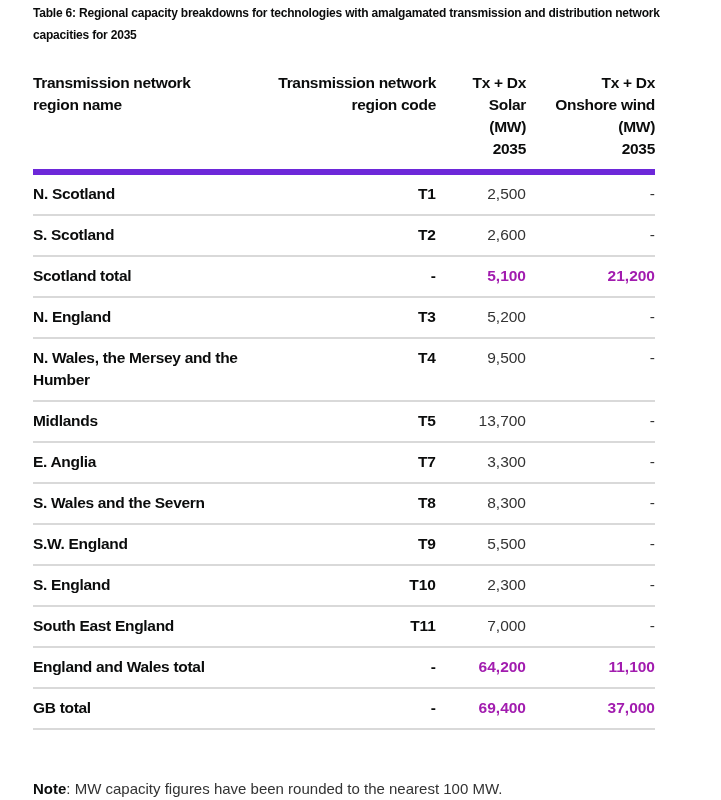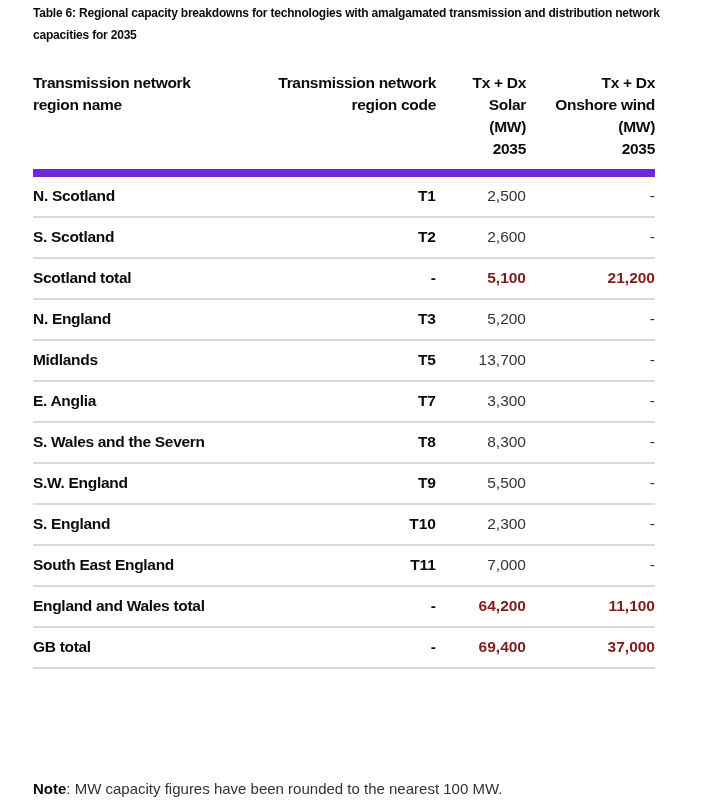--- a/index.html
+++ b/index.html
@@ -15,33 +15,33 @@
       letter-spacing: -0.2px;
     }
     table {
       position: absolute; left: 33px; top: 70px;
       width: 622px; border-collapse: collapse;
       font-size: 15.5px;
     }
     th {
       font-weight: bold; text-align: left; vertical-align: top;
       line-height: 22px; padding: 2px 0 9px 0;
-      border-bottom: 8px solid #6d28d9;
+      border-bottom: 6px solid #6d28d9;
       letter-spacing: -0.3px;
     }
     th.r, td.r { text-align: right; }
     td {
       vertical-align: top; line-height: 22px;
       padding: 8px 0 9px 0;
       border-bottom: 2px solid #d9d9d9;
     }
     td.name { font-weight: bold; letter-spacing: -0.3px; margin-left: 6px; }
     td.code { font-weight: bold; }
     td.num { color: #333; font-weight: normal; }
-    tr.total td.num { font-weight: bold; color: #7f1d1d; }
+    tr.total td.num { font-weight: bold; color: #a21caf; }
     .col1 { width: 220px; }
     .col2 { width: 183px; }
     .col3 { width: 90px; }
     .col4 { width: 129px; }
     .note {
       position: absolute; left: 33px; top: 779px;
       font-size: 15px; line-height: 20px; color: #333;
     }
     .note b { color: #0b0c0c; }
   </style>
@@ -94,20 +94,26 @@
         <td class="num r">5,100</td>
         <td class="num r">21,200</td>
       </tr>
       <tr>
         <td class="name">N. England</td>
         <td class="code r">T3</td>
         <td class="num r">5,200</td>
         <td class="num r">-</td>
       </tr>
       <tr>
+        <td class="name">N. Wales, the Mersey and the Humber</td>
+        <td class="code r">T4</td>
+        <td class="num r">9,500</td>
+        <td class="num r">-</td>
+      </tr>
+      <tr>
         <td class="name">Midlands</td>
         <td class="code r">T5</td>
         <td class="num r">13,700</td>
         <td class="num r">-</td>
       </tr>
       <tr>
         <td class="name">E. Anglia</td>
         <td class="code r">T7</td>
         <td class="num r">3,300</td>
         <td class="num r">-</td>

